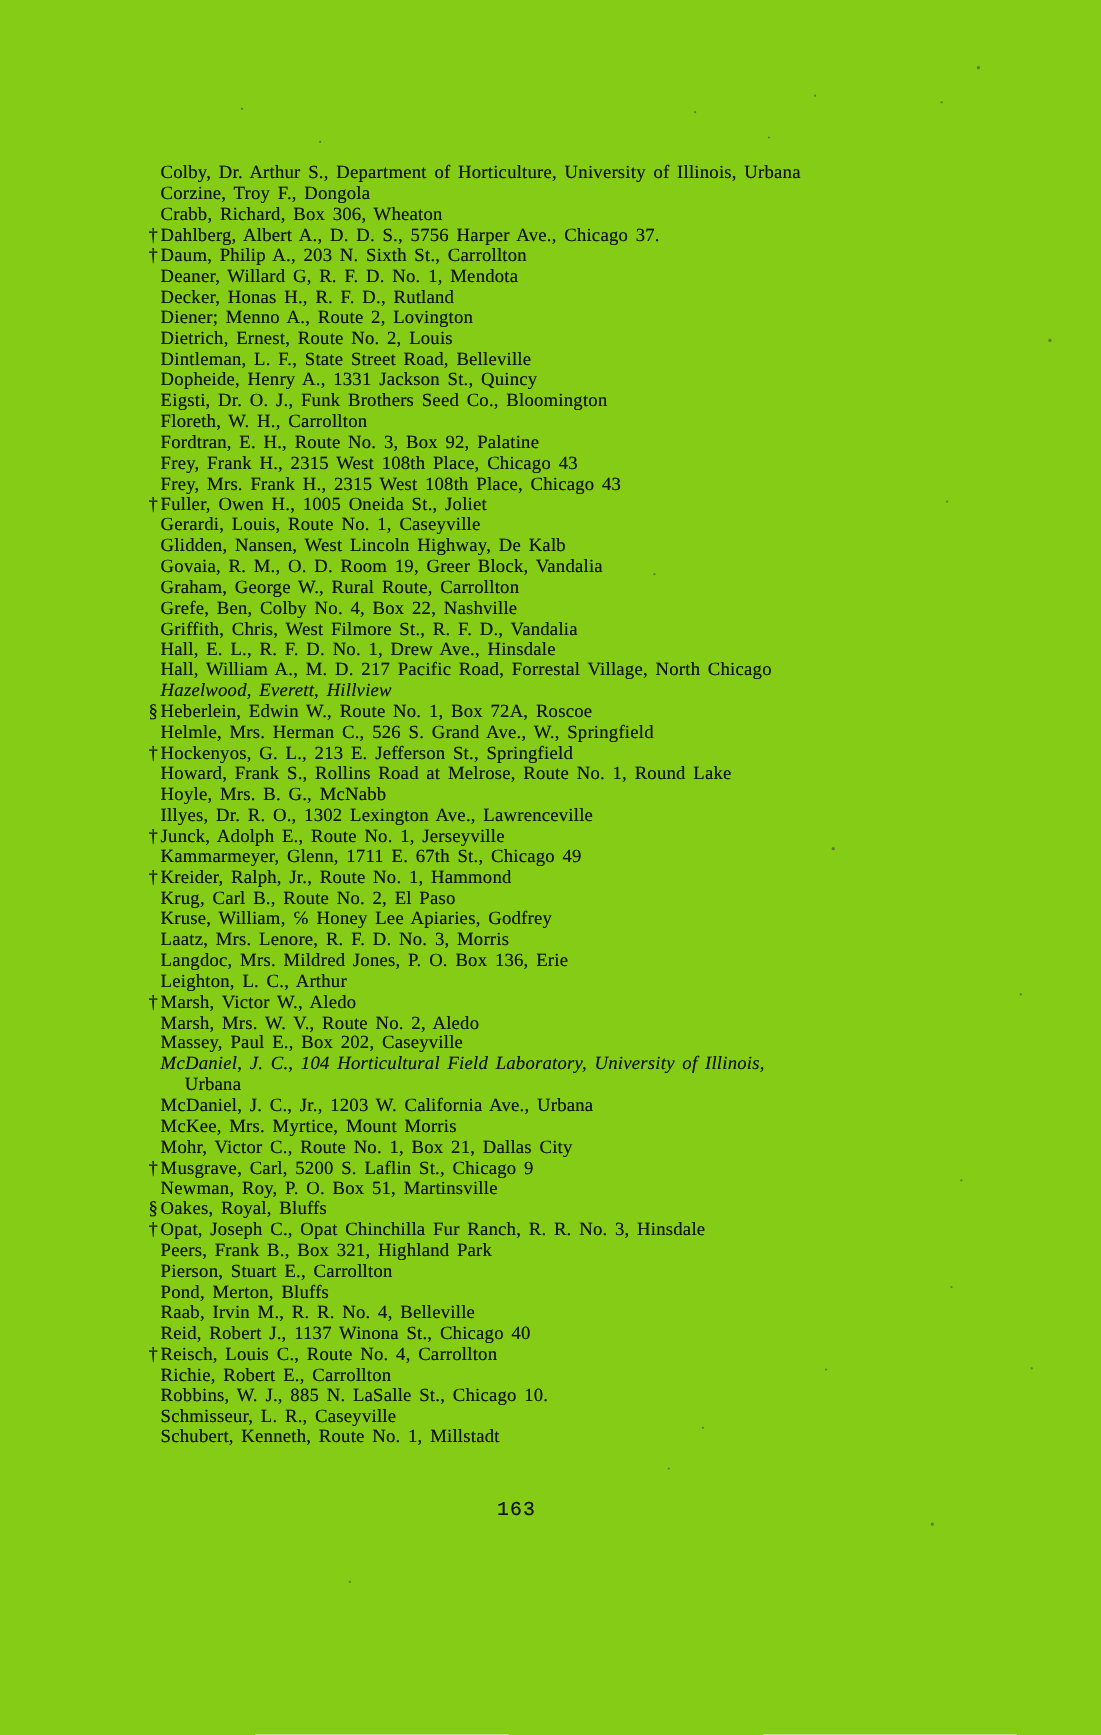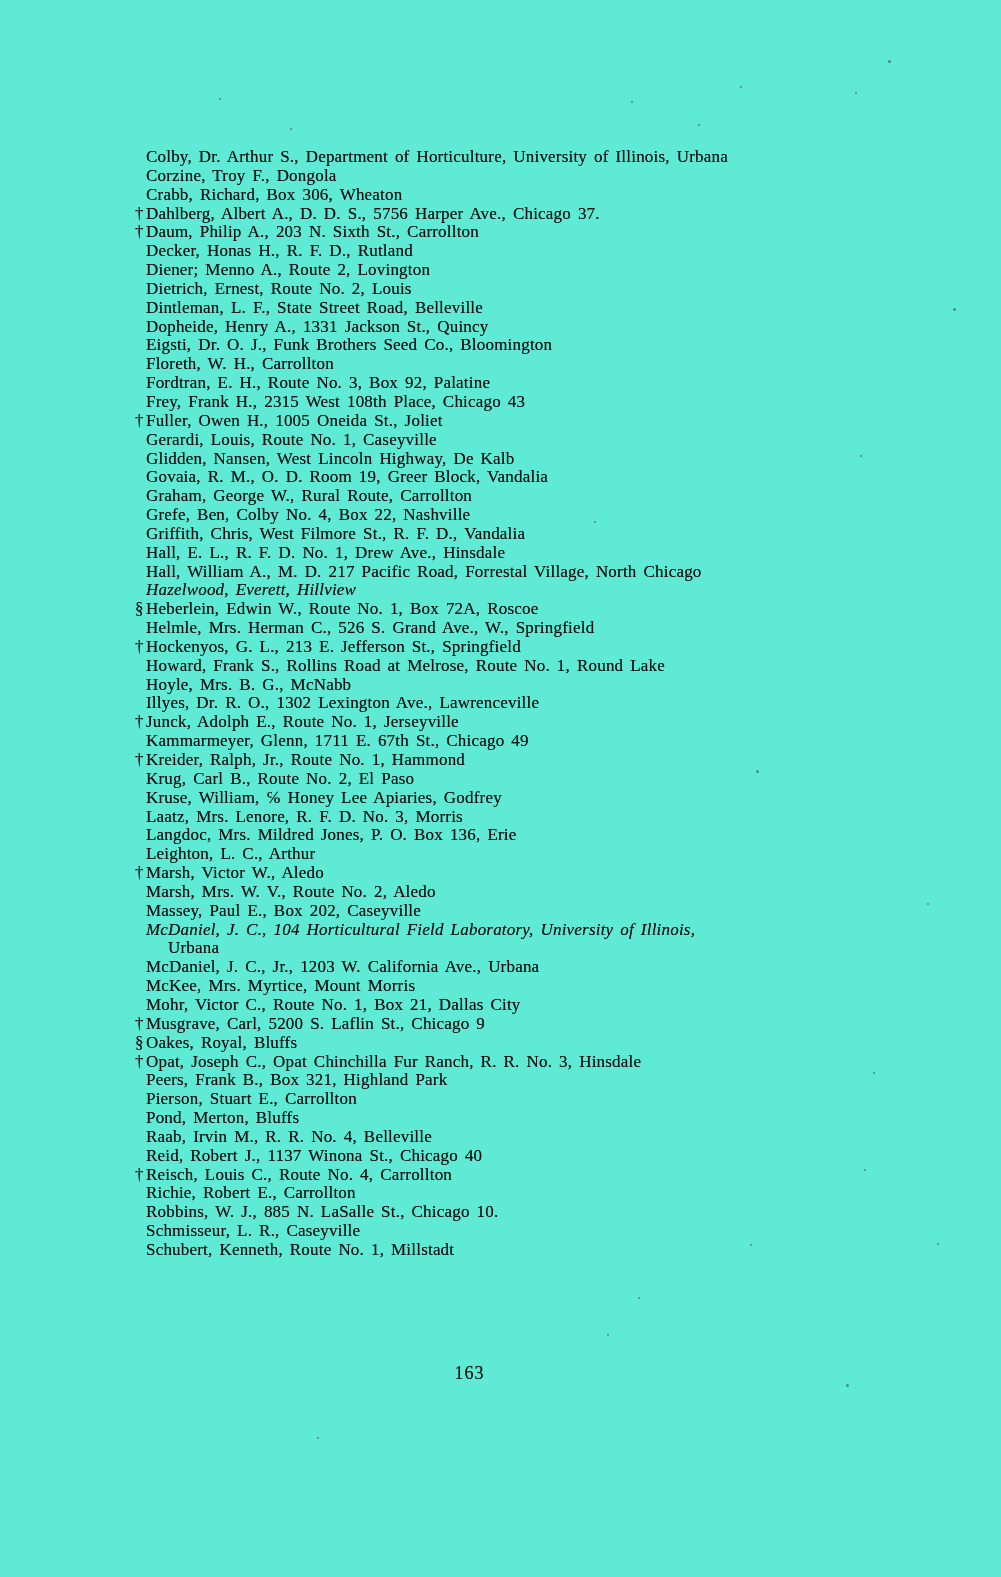--- a/index.html
+++ b/index.html
@@ -4,21 +4,21 @@
 <style>
   html, body {
     margin: 0;
     padding: 0;
     background: #ffffff;
   }
   #page {
     position: relative;
     width: 1001px;
     height: 1577px;
-    background: #5eead4;
+    background: #84cc16;
     overflow: hidden;
     font-family: "Liberation Serif", "DejaVu Serif", serif;
     color: #141414;
   }
   #directory-list {
     position: absolute;
     left: 146px;
     top: 148px;
     width: 760px;
   }
@@ -45,48 +45,51 @@
   #page-number {
     position: absolute;
     top: 1362px;
     left: 0;
     right: 62px;
     text-align: center;
     font-size: 18px;
     letter-spacing: 1px;
     line-height: 22px;
     text-shadow: 0 0 0.45px rgba(10,10,10,0.65);
+    font-family: Liberation Mono, monospace;
   }
   .speck {
     position: absolute;
     background: #3c3c3c;
     border-radius: 50%;
     opacity: 0.55;
   }
 </style>
 </head>
 <body>
 
 <div id="page">
 
   <div id="directory-list">
       <div class="entry"><span class="entry-text">Colby, Dr. Arthur S., Department of Horticulture, University of Illinois, Urbana</span></div>
       <div class="entry"><span class="entry-text">Corzine, Troy F., Dongola</span></div>
       <div class="entry"><span class="entry-text">Crabb, Richard, Box 306, Wheaton</span></div>
       <div class="entry"><span class="marker">†</span><span class="entry-text">Dahlberg, Albert A., D. D. S., 5756 Harper Ave., Chicago 37.</span></div>
       <div class="entry"><span class="marker">†</span><span class="entry-text">Daum, Philip A., 203 N. Sixth St., Carrollton</span></div>
+      <div class="entry"><span class="entry-text">Deaner, Willard G, R. F. D. No. 1, Mendota</span></div>
       <div class="entry"><span class="entry-text">Decker, Honas H., R. F. D., Rutland</span></div>
       <div class="entry"><span class="entry-text">Diener; Menno A., Route 2, Lovington</span></div>
       <div class="entry"><span class="entry-text">Dietrich, Ernest, Route No. 2, Louis</span></div>
       <div class="entry"><span class="entry-text">Dintleman, L. F., State Street Road, Belleville</span></div>
       <div class="entry"><span class="entry-text">Dopheide, Henry A., 1331 Jackson St., Quincy</span></div>
       <div class="entry"><span class="entry-text">Eigsti, Dr. O. J., Funk Brothers Seed Co., Bloomington</span></div>
       <div class="entry"><span class="entry-text">Floreth, W. H., Carrollton</span></div>
       <div class="entry"><span class="entry-text">Fordtran, E. H., Route No. 3, Box 92, Palatine</span></div>
       <div class="entry"><span class="entry-text">Frey, Frank H., 2315 West 108th Place, Chicago 43</span></div>
+      <div class="entry"><span class="entry-text">Frey, Mrs. Frank H., 2315 West 108th Place, Chicago 43</span></div>
       <div class="entry"><span class="marker">†</span><span class="entry-text">Fuller, Owen H., 1005 Oneida St., Joliet</span></div>
       <div class="entry"><span class="entry-text">Gerardi, Louis, Route No. 1, Caseyville</span></div>
       <div class="entry"><span class="entry-text">Glidden, Nansen, West Lincoln Highway, De Kalb</span></div>
       <div class="entry"><span class="entry-text">Govaia, R. M., O. D. Room 19, Greer Block, Vandalia</span></div>
       <div class="entry"><span class="entry-text">Graham, George W., Rural Route, Carrollton</span></div>
       <div class="entry"><span class="entry-text">Grefe, Ben, Colby No. 4, Box 22, Nashville</span></div>
       <div class="entry"><span class="entry-text">Griffith, Chris, West Filmore St., R. F. D., Vandalia</span></div>
       <div class="entry"><span class="entry-text">Hall, E. L., R. F. D. No. 1, Drew Ave., Hinsdale</span></div>
       <div class="entry"><span class="entry-text">Hall, William A., M. D. 217 Pacific Road, Forrestal Village, North Chicago</span></div>
       <div class="entry italic"><span class="entry-text">Hazelwood, Everett, Hillview</span></div>
@@ -106,20 +109,21 @@
       <div class="entry"><span class="entry-text">Leighton, L. C., Arthur</span></div>
       <div class="entry"><span class="marker">†</span><span class="entry-text">Marsh, Victor W., Aledo</span></div>
       <div class="entry"><span class="entry-text">Marsh, Mrs. W. V., Route No. 2, Aledo</span></div>
       <div class="entry"><span class="entry-text">Massey, Paul E., Box 202, Caseyville</span></div>
       <div class="entry italic"><span class="entry-text">McDaniel, J. C., 104 Horticultural Field Laboratory, University of Illinois,</span></div>
       <div class="entry cont">Urbana</div>
       <div class="entry"><span class="entry-text">McDaniel, J. C., Jr., 1203 W. California Ave., Urbana</span></div>
       <div class="entry"><span class="entry-text">McKee, Mrs. Myrtice, Mount Morris</span></div>
       <div class="entry"><span class="entry-text">Mohr, Victor C., Route No. 1, Box 21, Dallas City</span></div>
       <div class="entry"><span class="marker">†</span><span class="entry-text">Musgrave, Carl, 5200 S. Laflin St., Chicago 9</span></div>
+      <div class="entry"><span class="entry-text">Newman, Roy, P. O. Box 51, Martinsville</span></div>
       <div class="entry"><span class="marker">§</span><span class="entry-text">Oakes, Royal, Bluffs</span></div>
       <div class="entry"><span class="marker">†</span><span class="entry-text">Opat, Joseph C., Opat Chinchilla Fur Ranch, R. R. No. 3, Hinsdale</span></div>
       <div class="entry"><span class="entry-text">Peers, Frank B., Box 321, Highland Park</span></div>
       <div class="entry"><span class="entry-text">Pierson, Stuart E., Carrollton</span></div>
       <div class="entry"><span class="entry-text">Pond, Merton, Bluffs</span></div>
       <div class="entry"><span class="entry-text">Raab, Irvin M., R. R. No. 4, Belleville</span></div>
       <div class="entry"><span class="entry-text">Reid, Robert J., 1137 Winona St., Chicago 40</span></div>
       <div class="entry"><span class="marker">†</span><span class="entry-text">Reisch, Louis C., Route No. 4, Carrollton</span></div>
       <div class="entry"><span class="entry-text">Richie, Robert E., Carrollton</span></div>
       <div class="entry"><span class="entry-text">Robbins, W. J., 885 N. LaSalle St., Chicago 10.</span></div>

